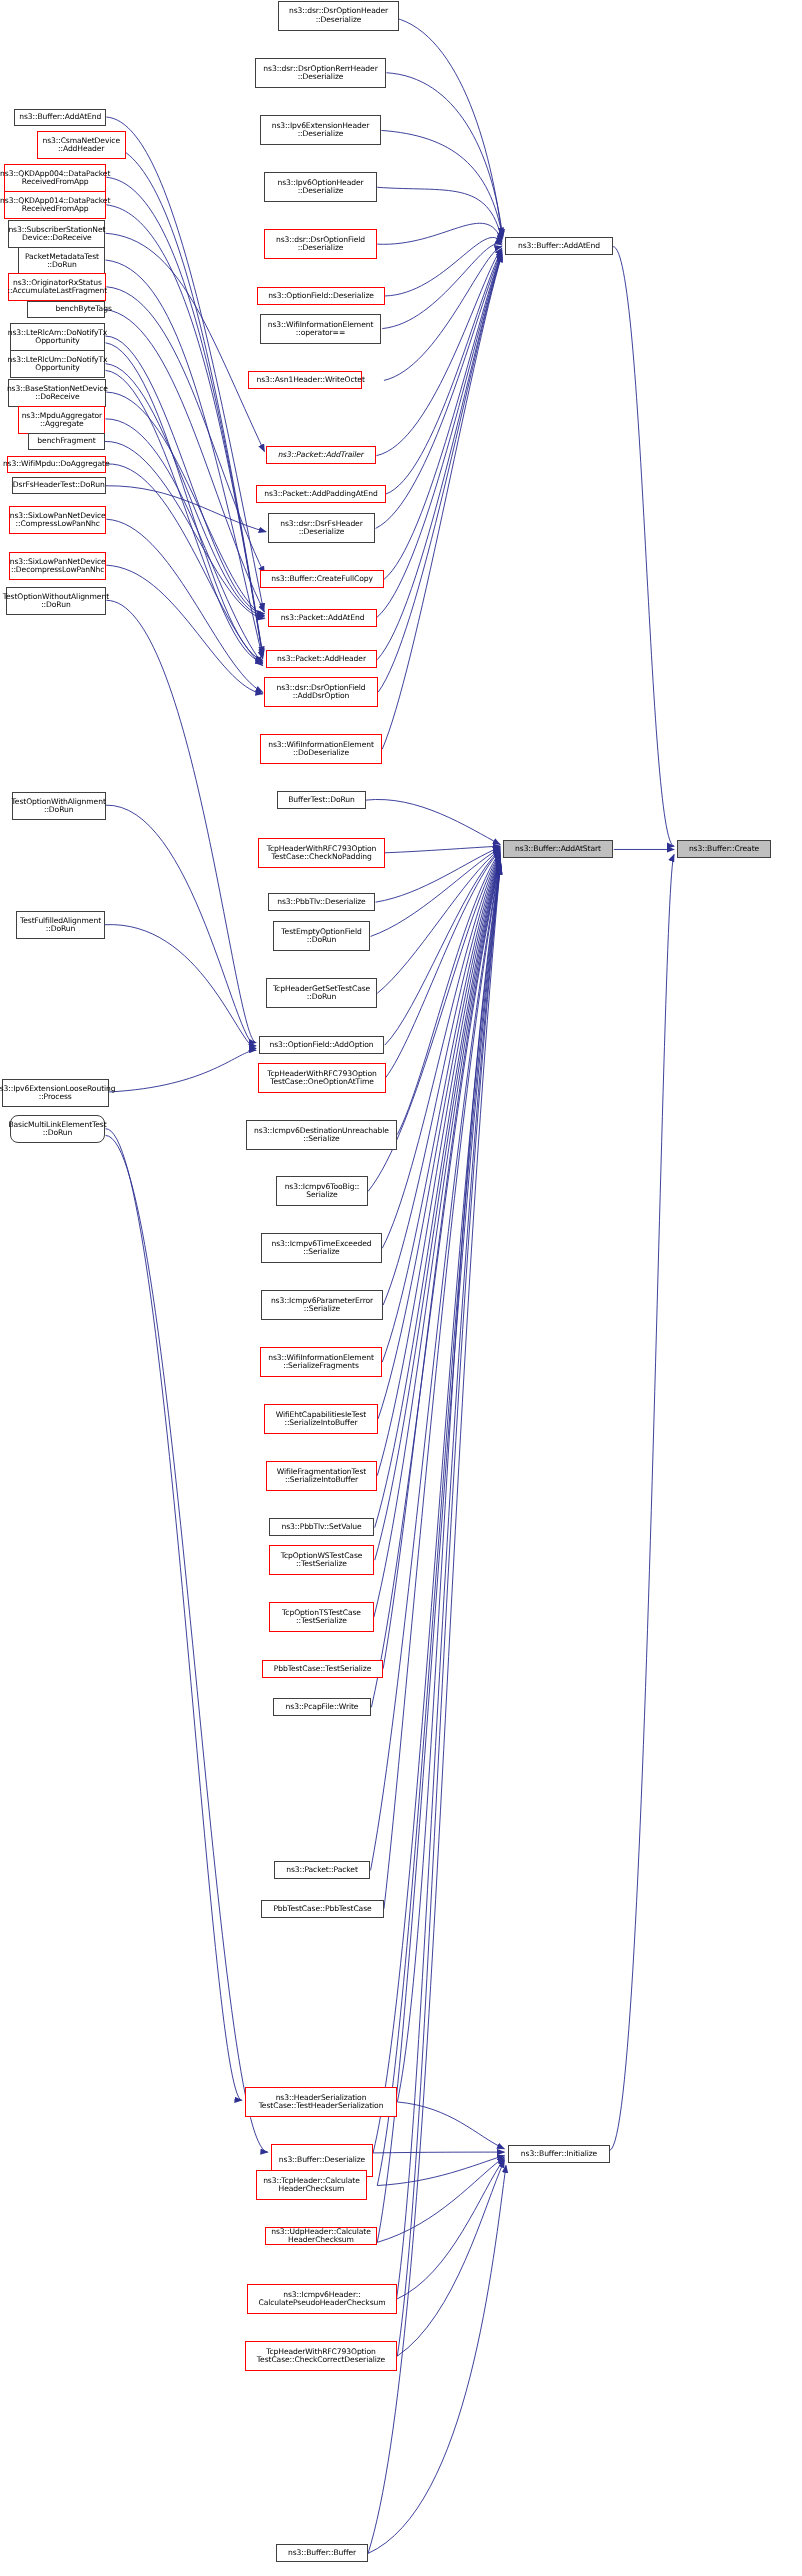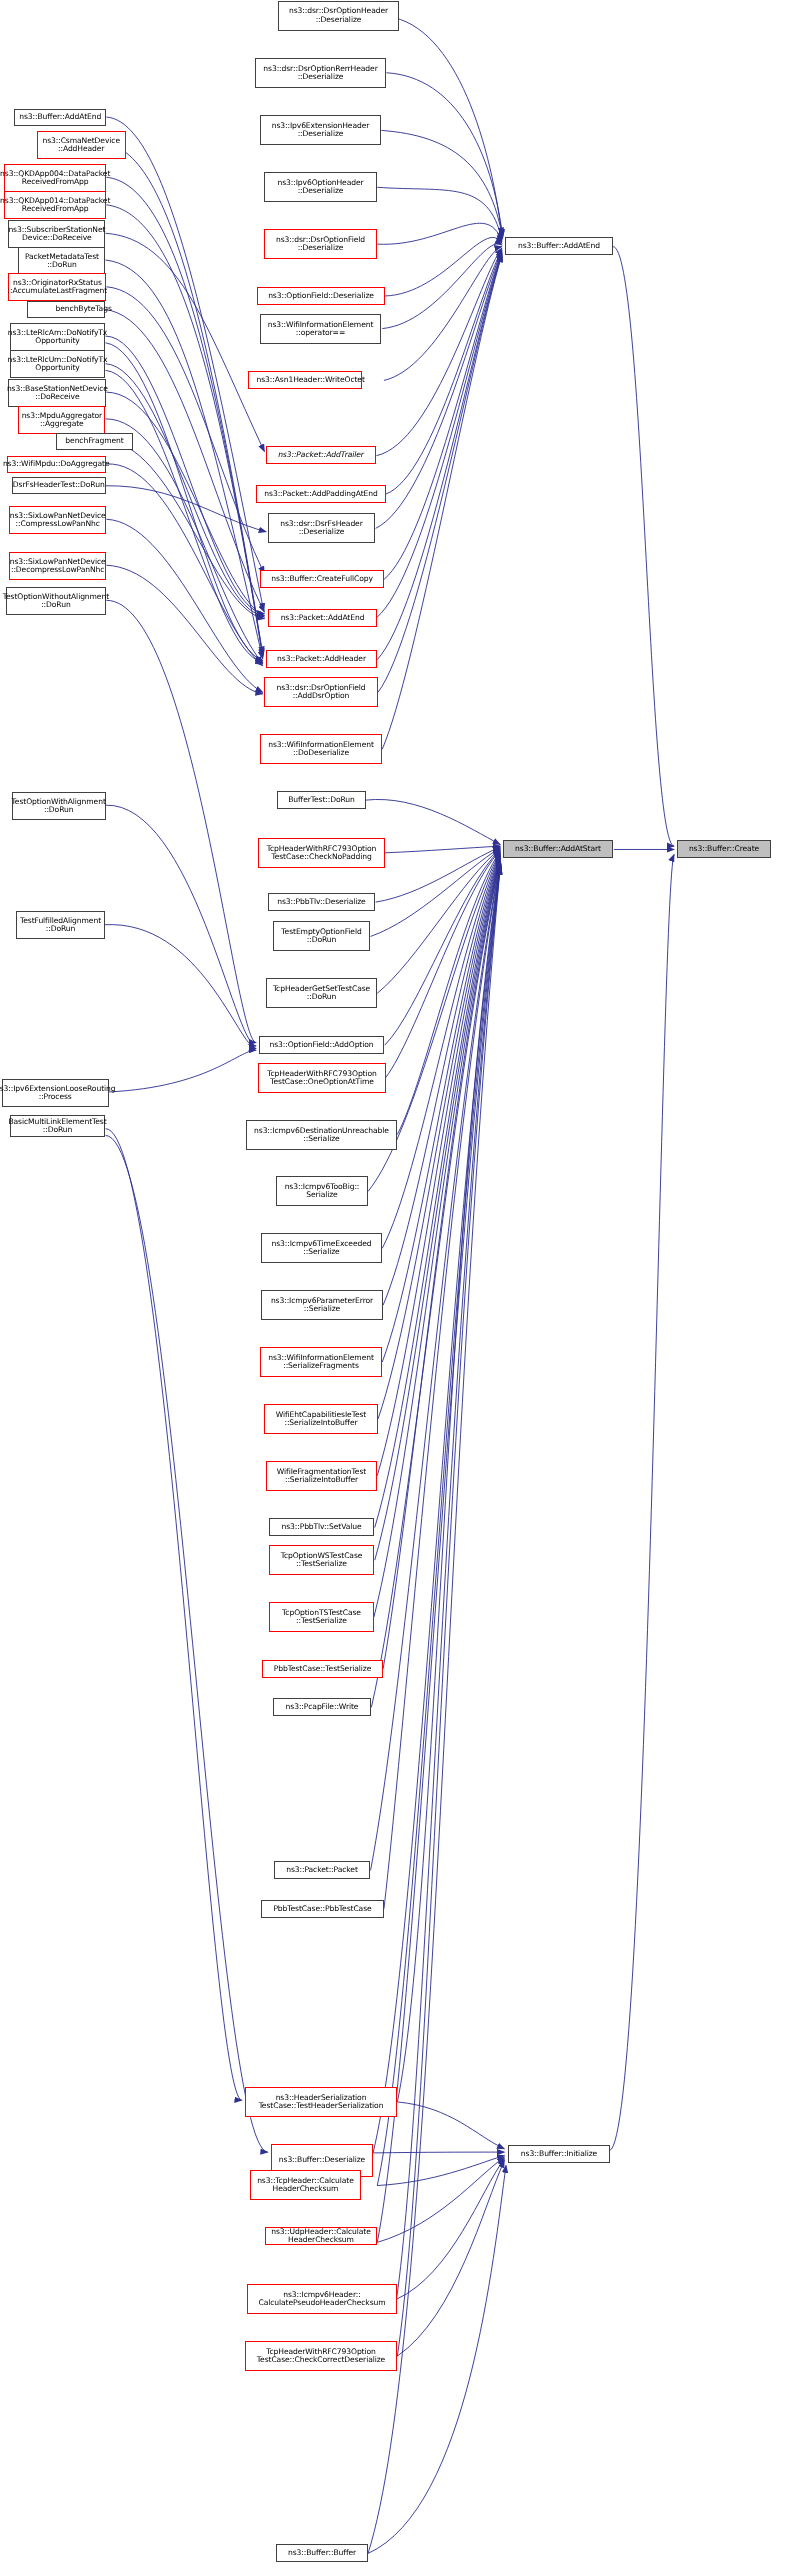--- a/index.html
+++ b/index.html
@@ -178,21 +178,21 @@
 ::TestSerialize</div>
     <div class="node red" style="left: 269px; top: 1602px; width: 105px; height: 30px;">TcpOptionTSTestCase
 ::TestSerialize</div>
     <div class="node red" style="left: 262px; top: 1660px; width: 121px; height: 18.4px;">PbbTestCase::TestSerialize</div>
     <div class="node black" style="left: 273px; top: 1698px; width: 98px; height: 18px;">ns3::PcapFile::Write</div>
     <div class="node black" style="left: 274px; top: 1861px; width: 96px; height: 18.4px;">ns3::Packet::Packet</div>
     <div class="node black" style="left: 261px; top: 1900px; width: 123px; height: 18.4px;">PbbTestCase::PbbTestCase</div>
     <div class="node red" style="left: 245px; top: 2087px; width: 152px; height: 30px;">ns3::HeaderSerialization
 TestCase::TestHeaderSerialization</div>
     <div class="node red" style="left: 271px; top: 2144px; width: 102px; height: 33px;">ns3::Buffer::Deserialize</div>
-    <div class="node red" style="left: 250px; top: 2170px; width: 111px; height: 30px;">ns3::TcpHeader::Calculate
+    <div class="node red" style="left: 256px; top: 2170px; width: 111px; height: 30px;">ns3::TcpHeader::Calculate
 HeaderChecksum</div>
     <div class="node red" style="left: 265px; top: 2227px; width: 112px; height: 18px;">ns3::UdpHeader::Calculate
 HeaderChecksum</div>
     <div class="node red" style="left: 247px; top: 2284px; width: 150px; height: 30px;">ns3::Icmpv6Header::
 CalculatePseudoHeaderChecksum</div>
     <div class="node red" style="left: 245px; top: 2341px; width: 152px; height: 30px;">TcpHeaderWithRFC793Option
 TestCase::CheckCorrectDeserialize</div>
     <div class="node black" style="left: 276px; top: 2544px; width: 92px; height: 18.4px;">ns3::Buffer::Buffer</div>
     <div class="node black" style="left: 505px; top: 237px; width: 108px; height: 18.4px;">ns3::Buffer::AddAtEnd</div>
     <div class="node hl" style="left: 503px; top: 840px; width: 110px; height: 18.4px;">ns3::Buffer::AddAtStart</div>
@@ -213,31 +213,31 @@
 ::AccumulateLastFragment</div>
     <div class="node black" style="left: 27px; top: 301px; width: 78px; height: 16.7px; padding-left: 37px;">benchByteTags</div>
     <div class="node black" style="left: 10px; top: 323px; width: 95px; height: 28px;">ns3::LteRlcAm::DoNotifyTx
 Opportunity</div>
     <div class="node black" style="left: 10px; top: 350px; width: 95px; height: 28px;">ns3::LteRlcUm::DoNotifyTx
 Opportunity</div>
     <div class="node black" style="left: 8.4px; top: 379px; width: 98px; height: 28px;">ns3::BaseStationNetDevice
 ::DoReceive</div>
     <div class="node red" style="left: 18.4px; top: 406px; width: 87px; height: 28px;">ns3::MpduAggregator
 ::Aggregate</div>
-    <div class="node black" style="left: 28px; top: 433px; width: 77px; height: 16.7px; margin-left: 28px;">benchFragment</div>
+    <div class="node black" style="left: 28px; top: 433px; width: 77px; height: 16.7px;">benchFragment</div>
     <div class="node red" style="left: 6.7px; top: 456px; width: 99px; height: 16.7px;">ns3::WifiMpdu::DoAggregate</div>
     <div class="node black" style="left: 11.7px; top: 477px; width: 94px; height: 16.7px;">DsrFsHeaderTest::DoRun</div>
     <div class="node red" style="left: 9.2px; top: 506px; width: 97px; height: 28px;">ns3::SixLowPanNetDevice
 ::CompressLowPanNhc</div>
     <div class="node red" style="left: 9.2px; top: 552px; width: 97px; height: 28px;">ns3::SixLowPanNetDevice
 ::DecompressLowPanNhc</div>
     <div class="node black" style="left: 5.9px; top: 587px; width: 100px; height: 28px;">TestOptionWithoutAlignment
 ::DoRun</div>
     <div class="node black" style="left: 11.7px; top: 792px; width: 94px; height: 28px;">TestOptionWithAlignment
 ::DoRun</div>
     <div class="node black" style="left: 16px; top: 911px; width: 89px; height: 28px;">TestFulfilledAlignment
 ::DoRun</div>
     <div class="node black" style="left: 1.7px; top: 1079px; width: 107px; height: 28px;">ns3::Ipv6ExtensionLooseRouting
 ::Process</div>
-    <div class="node black" style="left: 10px; top: 1115px; width: 95px; height: 22px;">BasicMultiLinkElementTest
+    <div class="node black" style="left: 10px; top: 1115px; width: 95px; height: 28px; border-radius: 8px;">BasicMultiLinkElementTest
 ::DoRun</div>
   </div>
 
 
 </body></html>

